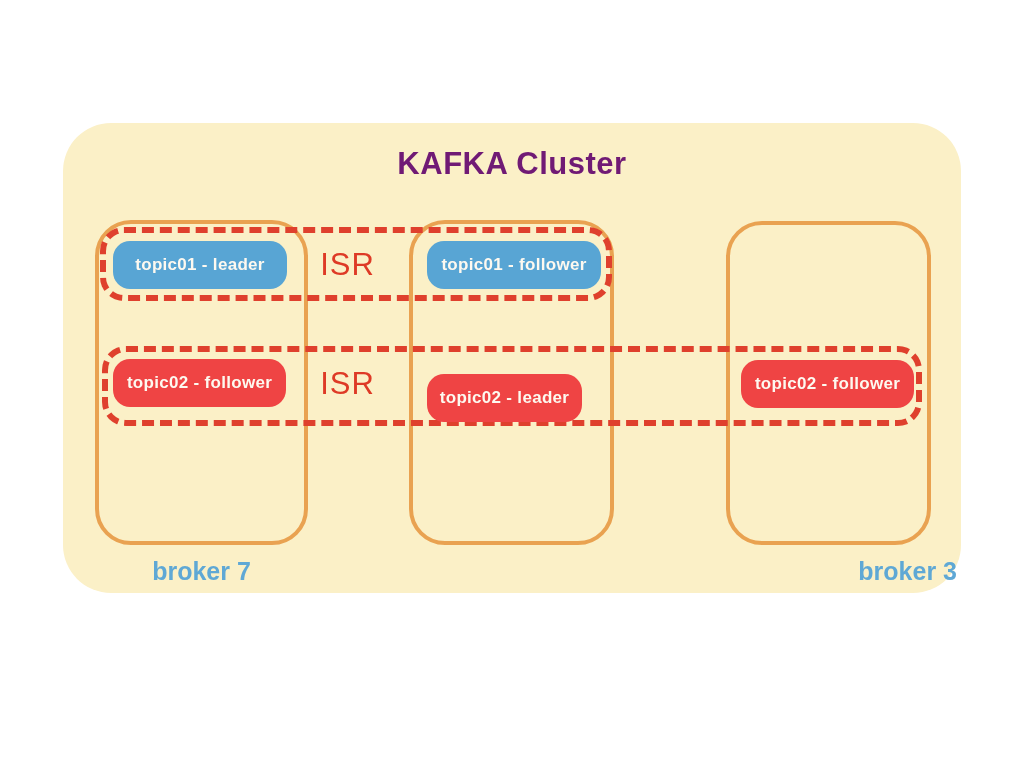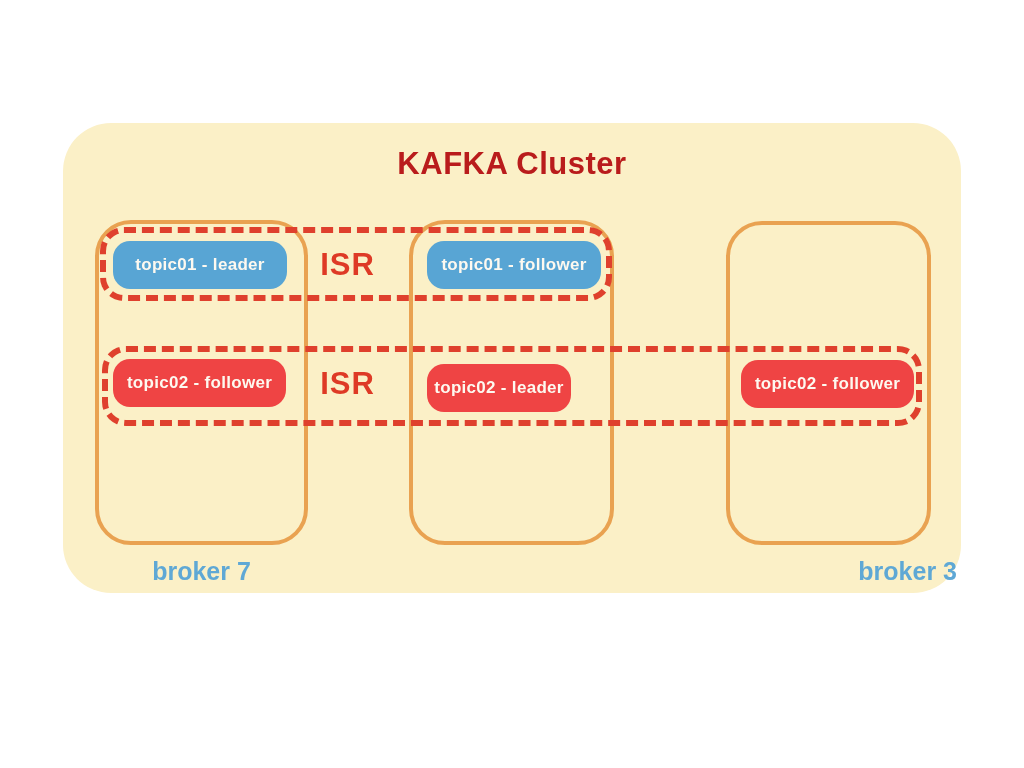--- a/index.html
+++ b/index.html
@@ -24,21 +24,21 @@
     border-radius: 48px;
   }
   .cluster-title {
     position: absolute;
     left: 63px; top: 146px;
     width: 898px;
     text-align: center;
     font-size: 31px;
     font-weight: bold;
     letter-spacing: 0.5px;
-    color: #b91c1c;
+    color: #701a75;
   }
   .broker-box {
     position: absolute;
     border: 4px solid #E9A251;
     border-radius: 36px;
     background: transparent;
   }
   .broker-1 { left: 95px;  top: 220px; width: 213px; height: 325px; }
   .broker-2 { left: 409px; top: 220px; width: 205px; height: 325px; }
   .broker-3 { left: 726px; top: 221px; width: 205px; height: 324px; }
@@ -48,21 +48,21 @@
     border-radius: 24px;
     background: transparent;
   }
   .isr-1 { left: 100px; top: 227px; width: 512px; height: 74px; }
   .isr-2 { left: 102px; top: 346px; width: 820px; height: 80px; }
   .isr-label {
     position: absolute;
     width: 79px;
     text-align: center;
     font-size: 31px;
-    font-weight: bold;
+    font-weight: normal;
     letter-spacing: 1px;
     color: #DE3A26;
   }
   .isr-label-1 { left: 308px; top: 247px; }
   .isr-label-2 { left: 308px; top: 366px; }
   .partition-pill {
     position: absolute;
     height: 48px;
     border-radius: 17px;
     color: #FDF9F0;
@@ -71,21 +71,21 @@
     letter-spacing: 0.3px;
     display: flex;
     align-items: center;
     justify-content: center;
   }
   .pill-blue    { background: #58A5D4; }
   .pill-magenta { background: #ef4444; }
   .pill-0 { left: 113px; top: 241px; width: 174px; }
   .pill-1 { left: 427px; top: 241px; width: 174px; }
   .pill-2 { left: 113px; top: 359px; width: 173px; }
-  .pill-3 { left: 427px; top: 364px; width: 144px; }
+  .pill-3 { left: 427px; top: 374px; width: 155px; }
   .pill-4 { left: 741px; top: 360px; width: 173px; }
   .broker-label {
     position: absolute;
     top: 557px;
     text-align: center;
     font-size: 25px;
     font-weight: bold;
     color: #5FA8D5;
   }
   .broker-label-1 { left: 95px;  width: 213px; }

